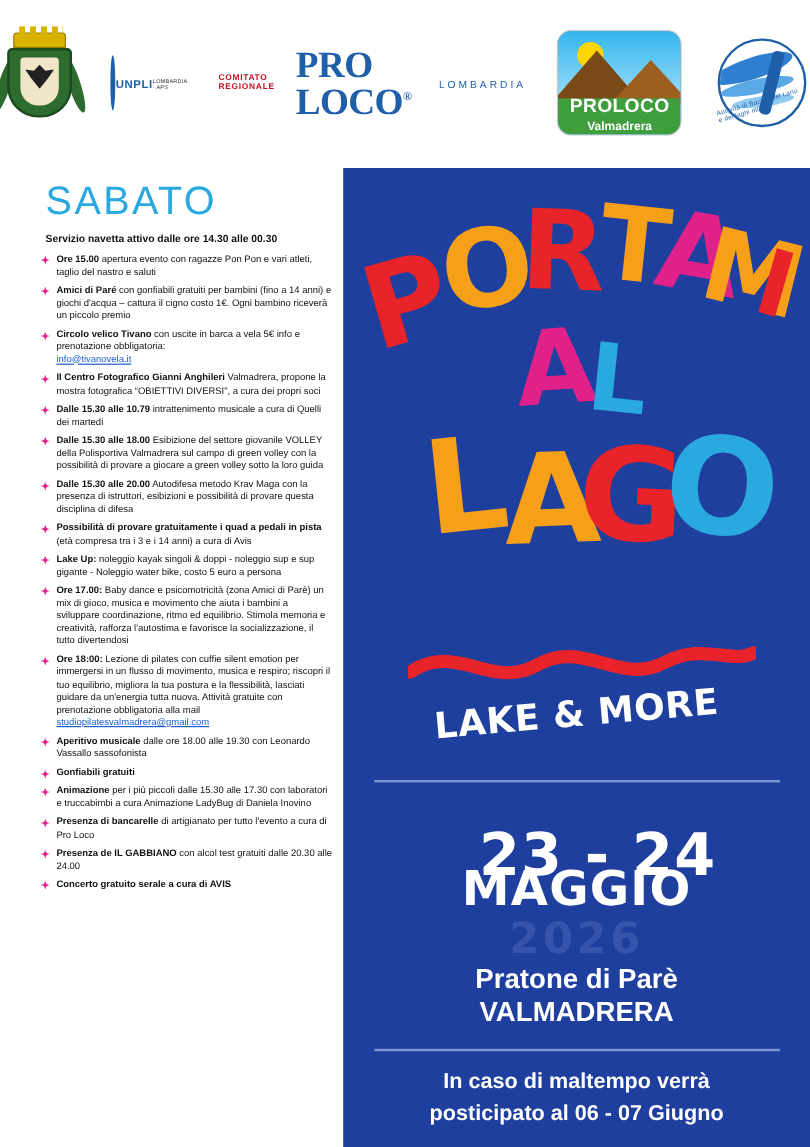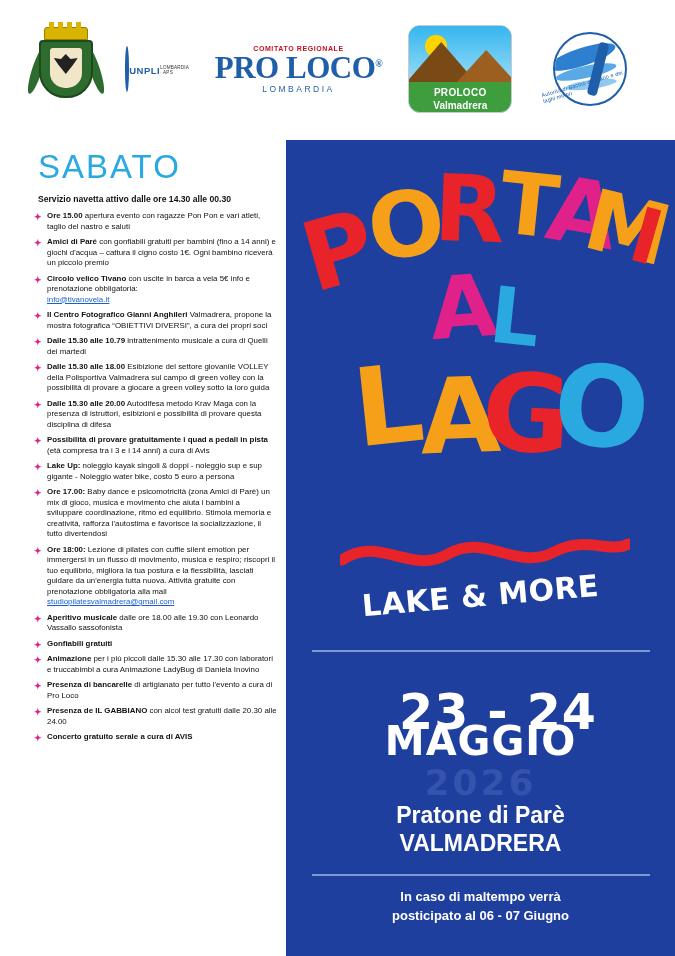--- a/index.html
+++ b/index.html
@@ -57,21 +57,21 @@
   .unpli-circle:after {
     content: ""; position: absolute; left: 6px; top: 10px; width: 34px; height: 26px;
     background: #fff; border-radius: 50% 50% 40% 40%;
     clip-path: polygon(0 40%, 30% 0, 62% 38%, 100% 8%, 100% 100%, 0 100%);
     opacity: .92;
   }
   .unpli-word { font-size: 9.5px; font-weight: bold; color: #1f5fa9; letter-spacing: .5px; margin-top: 2px; }
   .unpli-sub { font-size: 4.6px; color: #333; letter-spacing: .2px; margin-top: 1px; }
 
   
-  .proloco-lomb { display: flex; flex-direction: column; align-items: center; }
+  .proloco-lomb { display: flex; flex-direction: row; align-items: center; }
   .pl-top { font-size: 7px; font-weight: bold; color: #c1121f; letter-spacing: .6px; }
   .pl-main {
     font-size: 31px; font-weight: bold; color: #1f5fa9; letter-spacing: -0.5px;
     line-height: 1; font-family: "Liberation Serif", serif;
   }
   .pl-main .reg { font-size: 10px; vertical-align: super; }
   .pl-bottom { font-size: 8.5px; color: #1f5fa9; letter-spacing: 2.5px; margin-top: 1px; }
 
   
   .pv {
@@ -84,21 +84,21 @@
     position: absolute; bottom: 26px; left: -6px; width: 76px; height: 44px;
     background: #7a4a16; clip-path: polygon(50% 0, 100% 100%, 0 100%);
   }
   .pv-mt2 {
     position: absolute; bottom: 26px; right: -8px; width: 66px; height: 36px;
     background: #9c5f20; clip-path: polygon(50% 0, 100% 100%, 0 100%);
   }
   .pv-green { position: absolute; bottom: 0; left: 0; right: 0; height: 30px; background: #3e9e3e; }
   .pv-txt1 {
     position: absolute; bottom: 14px; left: 0; right: 0; text-align: center;
-    font-size: 10px; font-weight: bold; color: #fff; letter-spacing: .3px;
+    font-size: 16px; font-weight: bold; color: #fff; letter-spacing: .3px;
   }
   .pv-txt2 {
     position: absolute; bottom: 1px; left: 0; right: 0; text-align: center;
     font-size: 10px; font-weight: bold; color: #fff;
   }
 
   
   .bacino { width: 104px; display: flex; flex-direction: column; align-items: center; position: relative; }
   .bacino-circle { width: 74px; height: 74px; border-radius: 50%; border: 2px solid #1f5fa9; position: relative; overflow: hidden; background: #fff; }
   .bc-s1 { position: absolute; width: 70px; height: 18px; background: #2f7fd0; border-radius: 50%; top: 14px; left: -8px; transform: rotate(-18deg); }
@@ -174,21 +174,21 @@
   .place1 {
     position: absolute; top: 662px; left: 0; width: 389px; text-align: center;
     color: #fff; font-size: 23px; font-weight: bold;
   }
   .place2 {
     position: absolute; top: 690px; left: 0; width: 389px; text-align: center;
     color: #fff; font-size: 23px; font-weight: bold;
   }
   .weather {
     position: absolute; top: 748px; left: 0; width: 389px; text-align: center;
-    color: #fff; font-size: 13px; font-weight: bold; line-height: 1.45;
+    color: #fff; font-size: 18px; font-weight: bold; line-height: 1.45;
   }
 </style>
 </head>
 <body>
 
 <div class="poster">
 
   <div class="logo-bar">
 
     <div class="logo">

